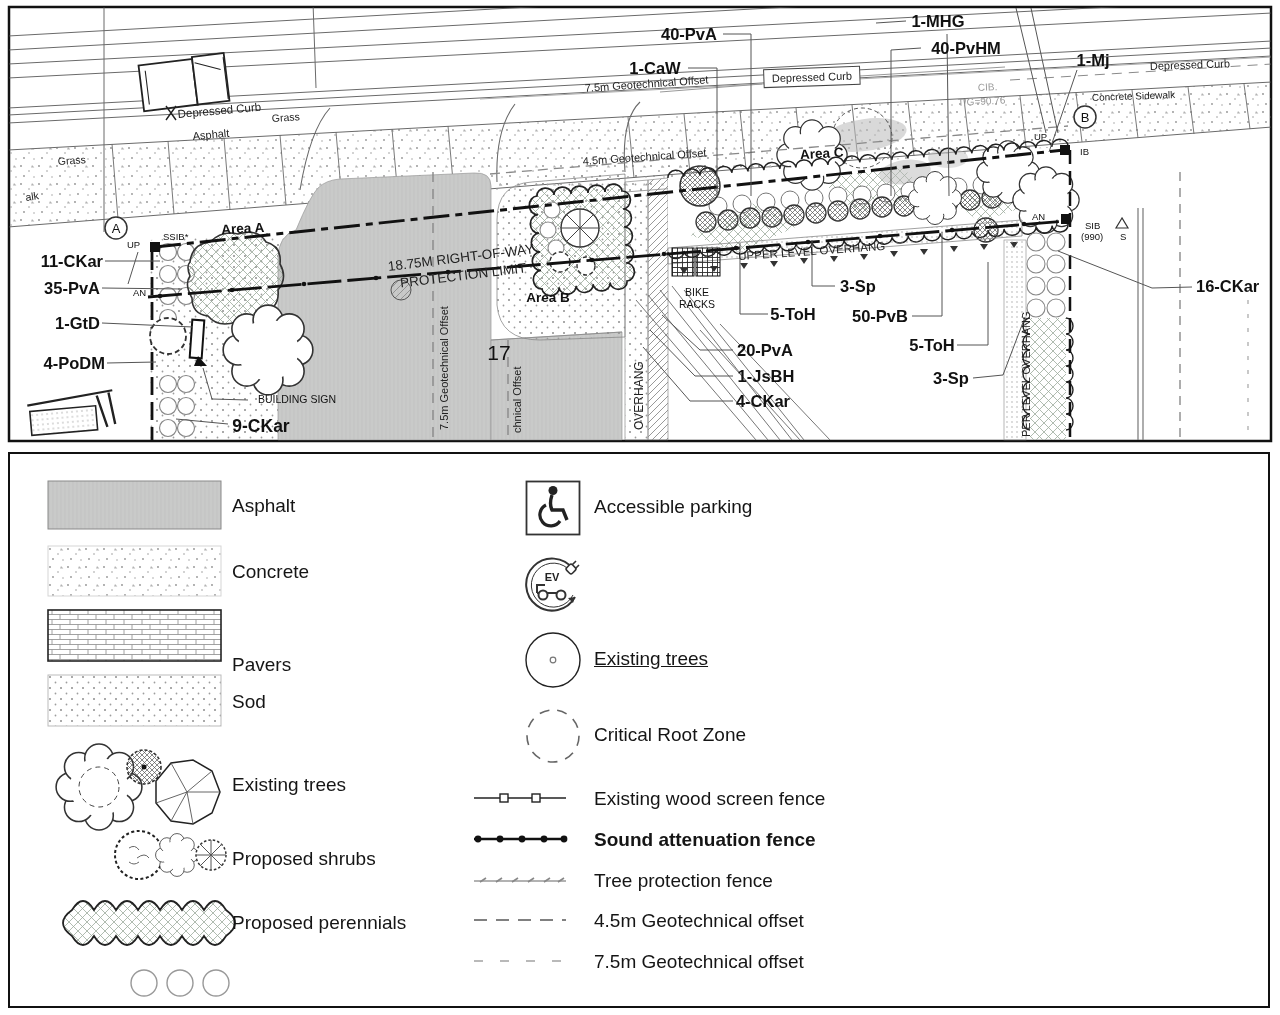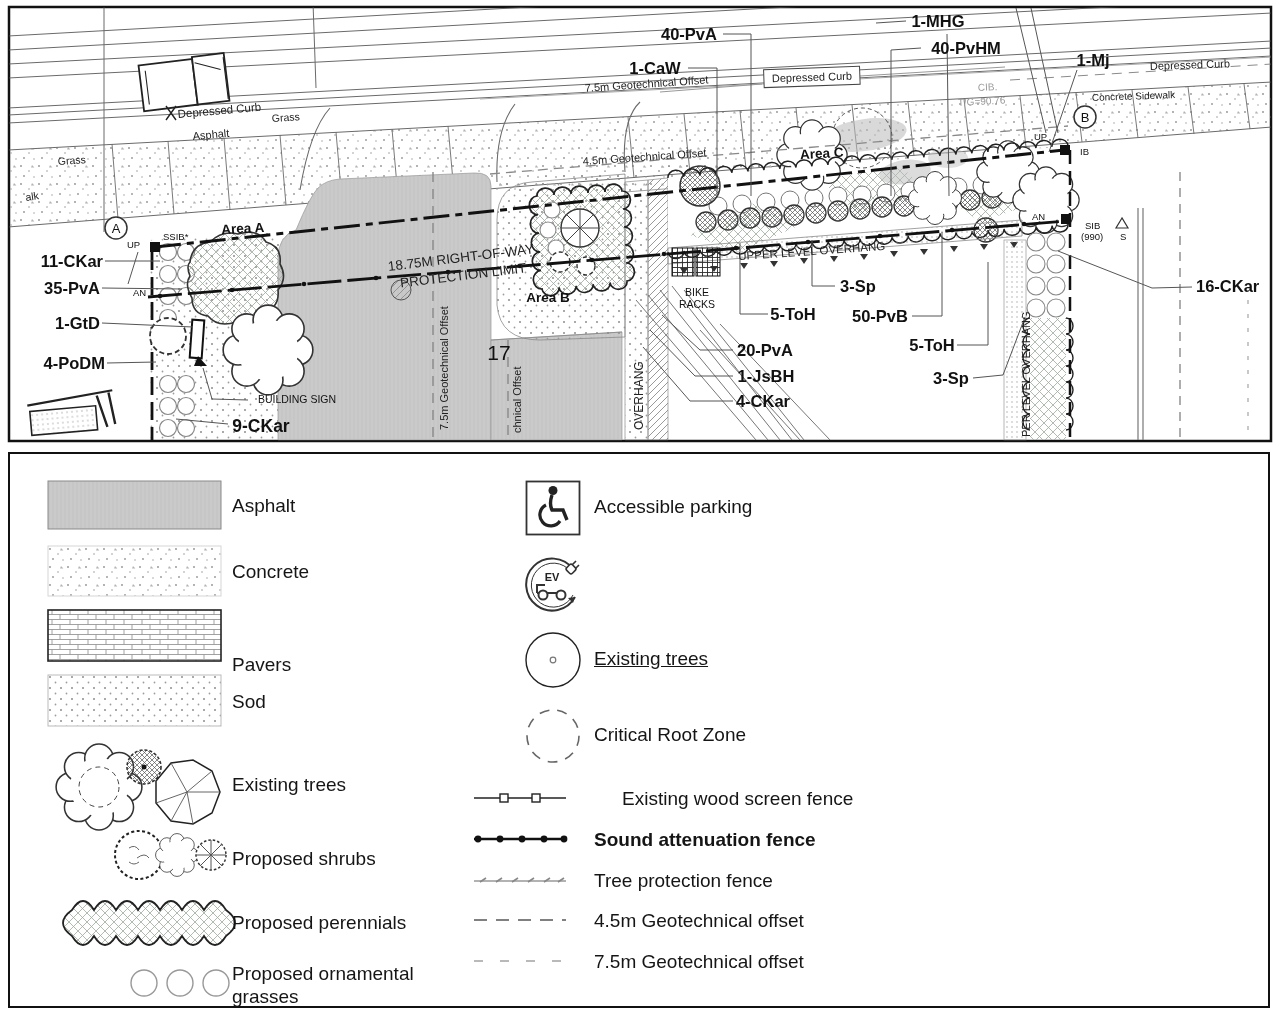--- a/index.html
+++ b/index.html
@@ -419,24 +419,20 @@
   </div>
   <div class="lg-label" style="left:222px;top:458px;">Proposed perennials</div>
 
   <div class="lg-item" style="left:118px;top:513px;">
     <svg width="104" height="32">
       <circle cx="16" cy="16" r="13" fill="#fff" stroke="#999" stroke-width="1.4"></circle>
       <circle cx="52" cy="16" r="13" fill="#fff" stroke="#999" stroke-width="1.4"></circle>
       <circle cx="88" cy="16" r="13" fill="#fff" stroke="#999" stroke-width="1.4"></circle>
     </svg>
   </div>
-  <div class="lg-label two" style="left:222px;top:508px;">
-    <div>Proposed ornamental</div>
-    <div>grasses</div>
-  </div>
 
   <div class="lg-item" style="left:515px;top:26px;">
     <svg width="56" height="56">
       <rect x="1.5" y="1.5" width="53" height="53" fill="#fff" stroke="#333" stroke-width="1.8"></rect>
       <circle cx="28" cy="10.5" r="4.5" fill="#222"></circle>
       <path d="M27,15 q-3,9 0,15 l11,0 l4,10" fill="none" stroke="#222" stroke-width="3.4"></path>
       <path d="M21,25 a11,11 0 1 0 14,16" fill="none" stroke="#222" stroke-width="3.2"></path>
     </svg>
   </div>
   <div class="lg-label" style="left:584px;top:42px;">Accessible parking</div>
@@ -470,21 +466,21 @@
   </div>
   <div class="lg-label" style="left:584px;top:270px;text-align:right;">Critical Root Zone</div>
 
   <div class="lg-item" style="left:462px;top:337px;">
     <svg width="96" height="14">
       <path d="M2,7 H94" stroke="#222" stroke-width="1.6"></path>
       <rect x="28" y="3" width="8" height="8" fill="#fff" stroke="#222" stroke-width="1.4"></rect>
       <rect x="60" y="3" width="8" height="8" fill="#fff" stroke="#222" stroke-width="1.4"></rect>
     </svg>
   </div>
-  <div class="lg-label" style="left:584px;top:334px;margin-left:28px;">Existing wood screen fence</div>
+  <div class="lg-label" style="left:584px;top:334px;">Existing wood screen fence</div>
 
   <div class="lg-item" style="left:462px;top:378px;">
     <svg width="96" height="14">
       <path d="M2,7 H94" stroke="#111" stroke-width="2.6"></path>
       <circle cx="6" cy="7" r="3.4" fill="#111"></circle>
           <circle cx="28" cy="7" r="3.4" fill="#111"></circle>
       <circle cx="50" cy="7" r="3.4" fill="#111"></circle>
           <circle cx="72" cy="7" r="3.4" fill="#111"></circle>
       <circle cx="92" cy="7" r="3.4" fill="#111"></circle>
     </svg>

